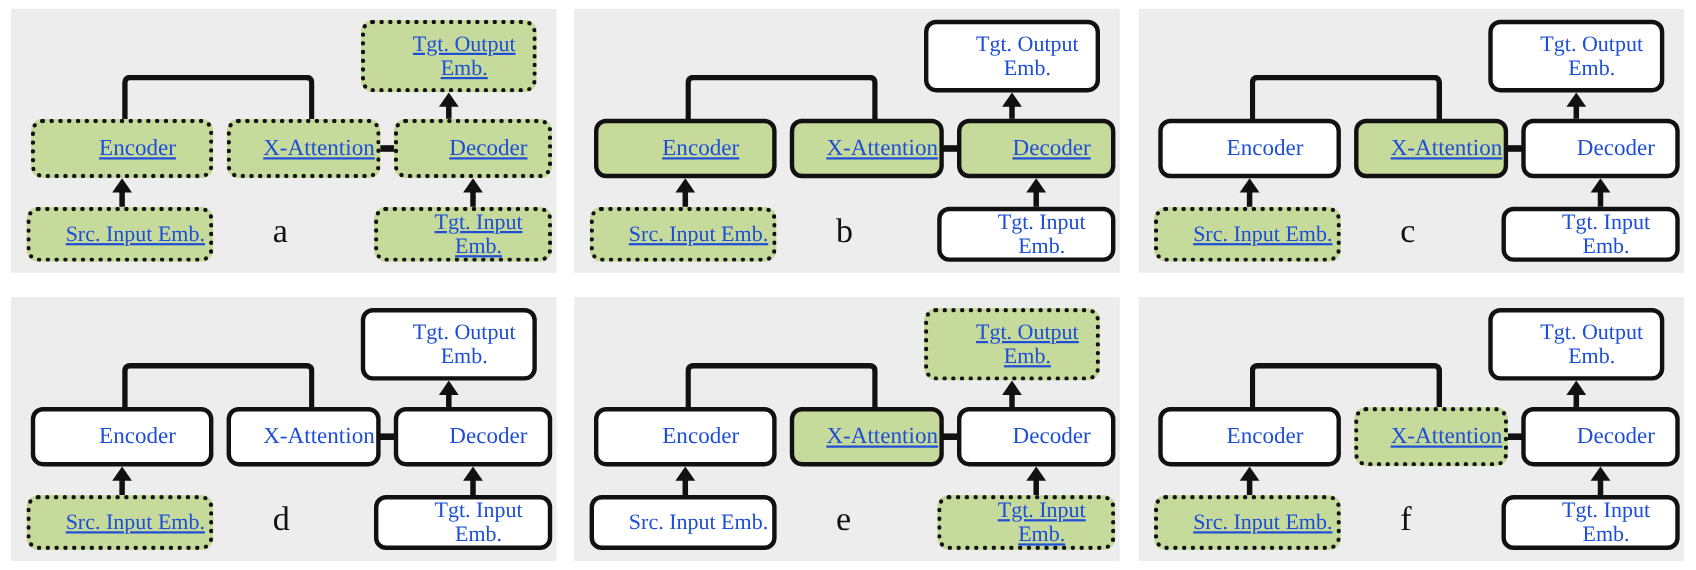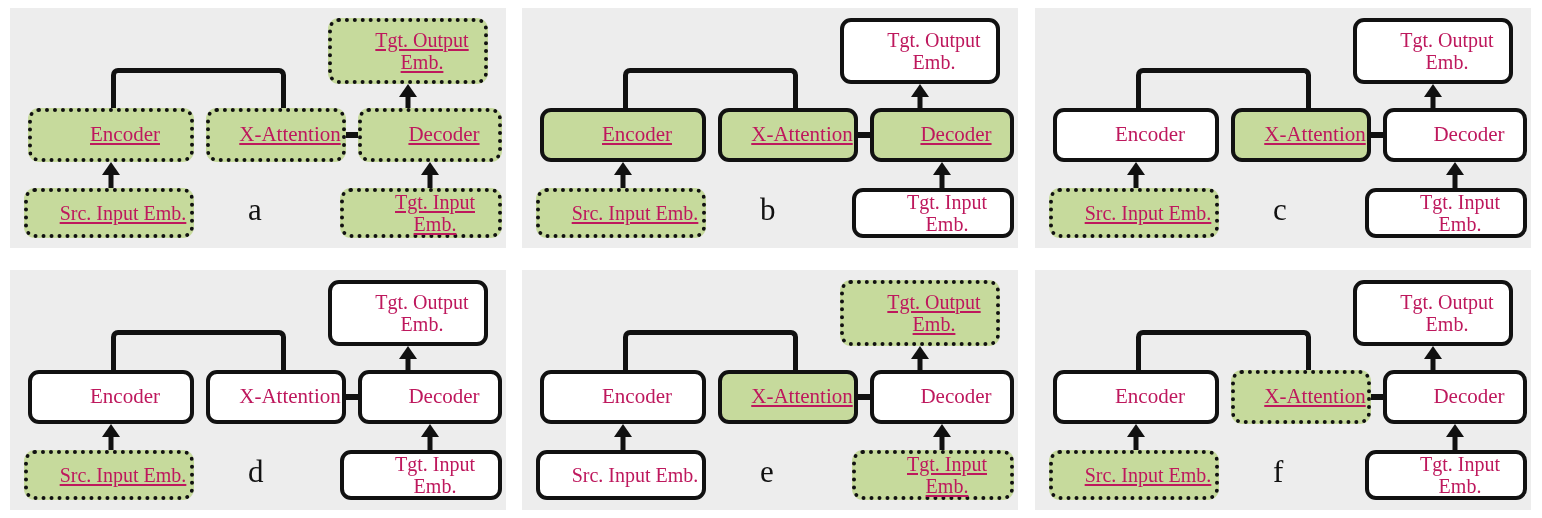--- a/index.html
+++ b/index.html
@@ -21,21 +21,21 @@
   }
   
   .node{
     position:absolute;
     box-sizing:border-box;
     display:flex;
     align-items:center;
     justify-content:center;
     text-align:center;
     border-radius:11px;
-    color:#be185d;
+    color:#1d4ed8;
     line-height:1.12;
     z-index:3;
     padding-left:28px;
   }
   .node .lbl{display:block;}
   .node.two-line .lbl{display:block;}
   .state-plain{
     background:#ffffff;
     border:4px solid #111111;
   }

